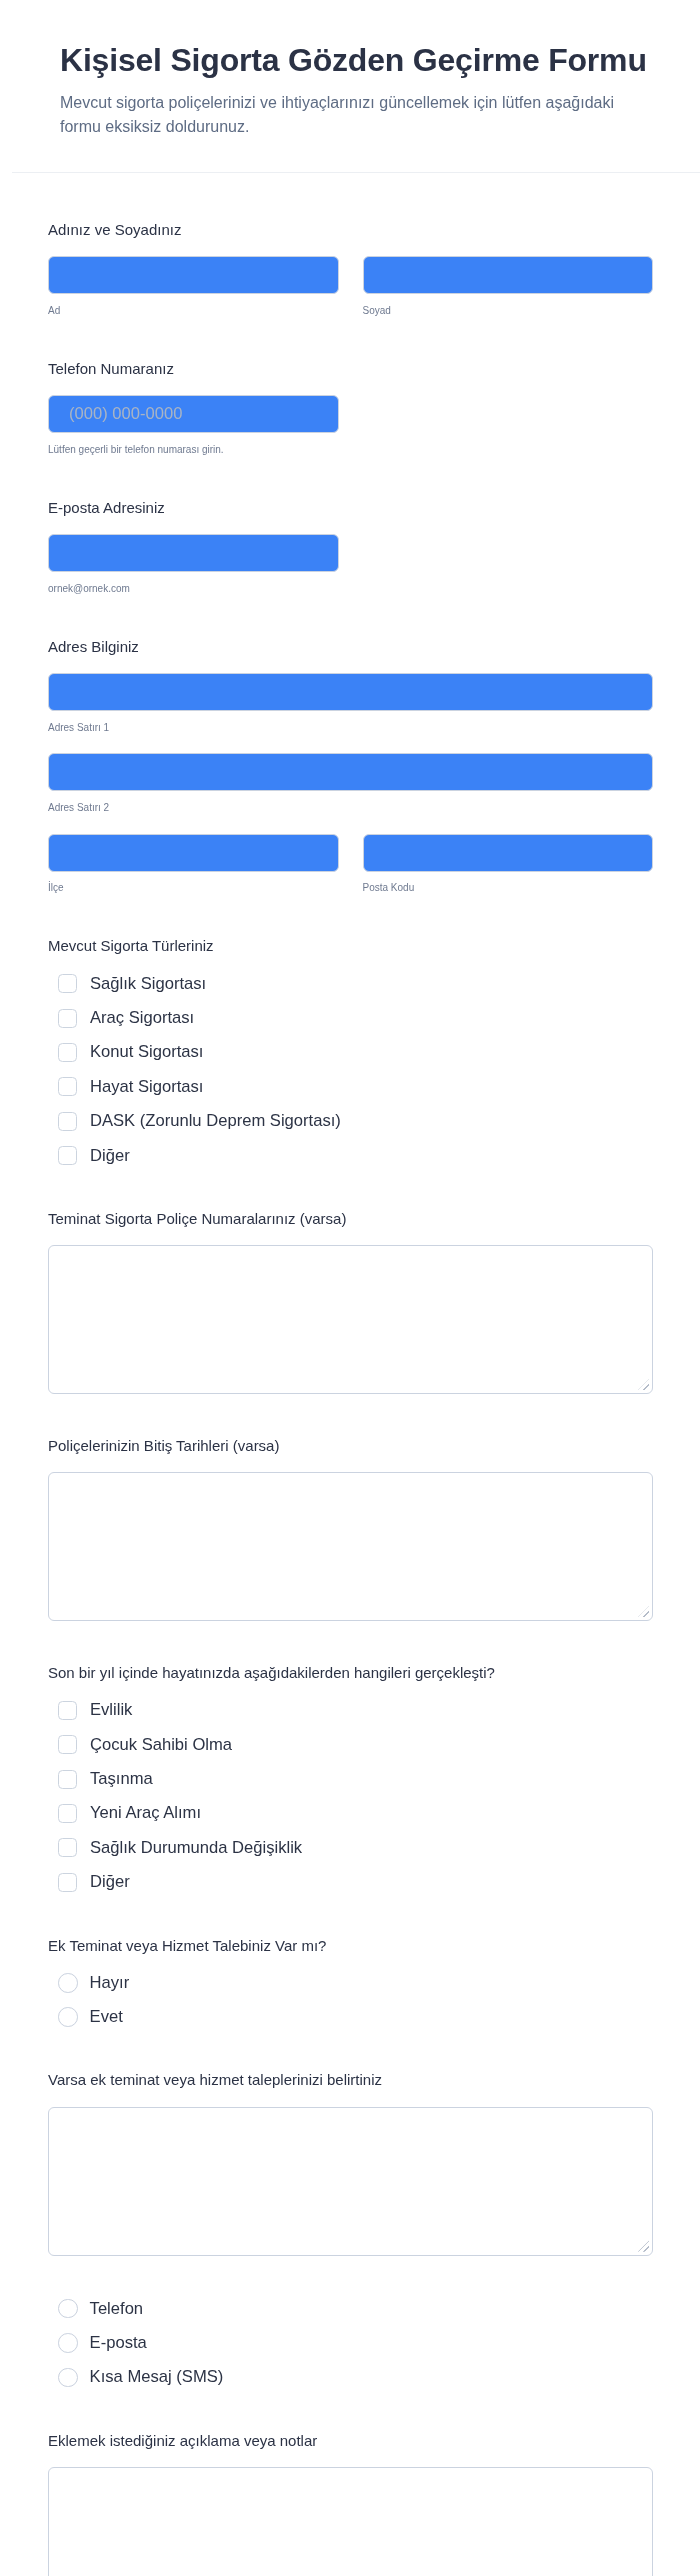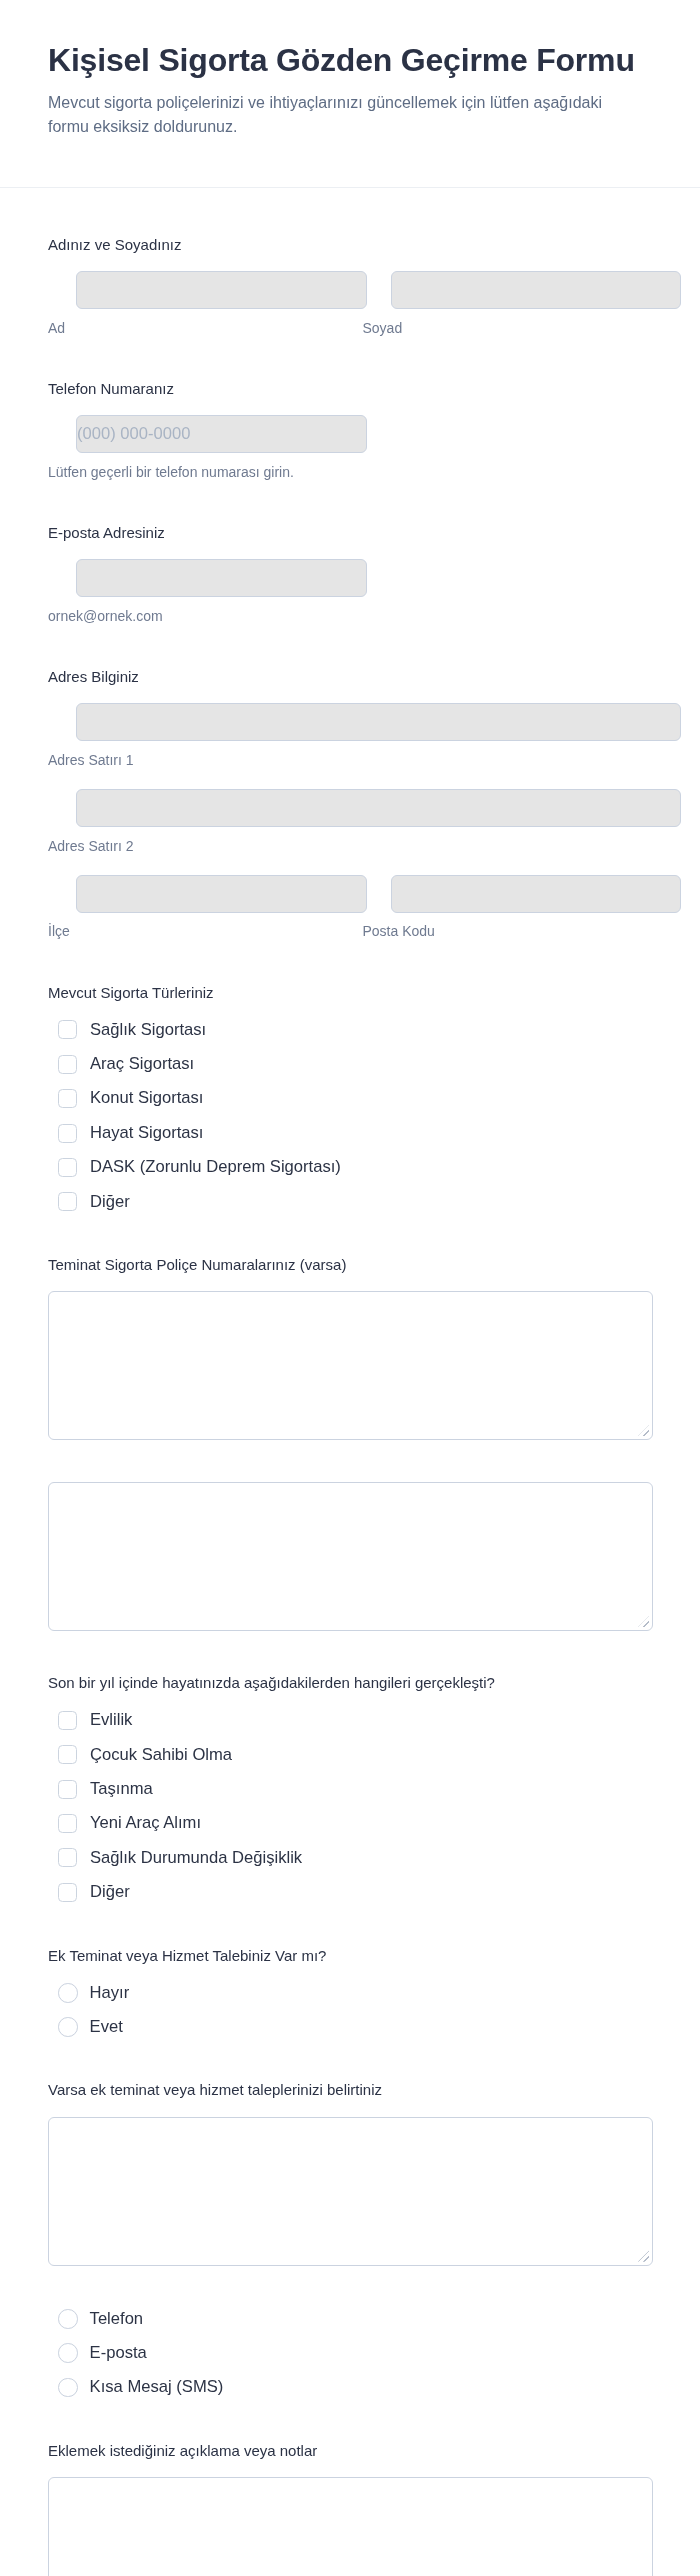--- a/index.html
+++ b/index.html
@@ -5,47 +5,47 @@
   html,body{margin:0;padding:0;background:#ffffff;}
   body{
     width:701px;
     font-family:"Liberation Sans","DejaVu Sans",sans-serif;
     color:#2c3345;
     -webkit-font-smoothing:antialiased;
   }
   .page{width:701px;background:#fff;}
 
   
-  .form-header{padding:41px 48px 47px;border-bottom:1.5px solid #eceff3;}
+  .form-header{padding:41px 48px 32px;border-bottom:1.5px solid #eceff3;margin-left:12px;}
   .form-title{
     font-size:32px;line-height:1.22;font-weight:700;color:#2b3245;
     margin:0 0 10.5px;letter-spacing:-0.2px;
   }
   .form-subtitle{
     font-size:16px;line-height:1.55;color:#5e6c84;margin:0;max-width:573px;font-weight:400;
   }
 
   
   .form-body{padding:47px 48px 0;}
   .field{margin-bottom:42px;}
   .q-label{
     font-size:15px;font-weight:500;color:#2b3245;line-height:1.3;margin-bottom:16.6px;
   }
   .grid-2{display:flex;gap:24px;}
   .grid-3{display:flex;gap:24px;}
   .grid-2 .sub-field{flex:1;}
   .grid-3 .sub-field{flex:1;}
   .text-input{
     box-sizing:border-box;display:block;width:100%;height:38px;
-    border:1.5px solid #cbd3e0;border-radius:6px;background:#e5e5e5;
-    font-family:inherit;font-size:16.6px;color:#2c3345;padding:0 0;outline:none;margin-left:28px;
+    border:1.5px solid #cbd3e0;border-radius:6px;background:#3b82f6;
+    font-family:inherit;font-size:16.6px;color:#2c3345;padding:0 20px;outline:none;
   }
   .text-input::placeholder{color:#a9b4c4;opacity:1;}
   .sub-label,.helper-text{
-    font-size:14px;color:#6f7a90;margin-top:9.8px;line-height:1.3;font-weight:400;
+    font-size:10px;color:#6f7a90;margin-top:9.8px;line-height:1.3;font-weight:400;
   }
   .addr-row{margin-bottom:19.6px;}
   .addr-row:last-child{margin-bottom:0;}
 
   
   .ta-wrap{position:relative;}
   .textarea{
     box-sizing:border-box;display:block;width:100%;height:149px;resize:none;
     border:1.5px solid #cbd3e0;border-radius:6px;background:#fff;
     font-family:inherit;font-size:16.6px;color:#2c3345;padding:9px 12px;outline:none;
@@ -174,20 +174,21 @@
 
     <div class="field">
       <div class="q-label">Teminat Sigorta Poliçe Numaralarınız (varsa)</div>
       <div class="ta-wrap">
         <textarea class="textarea" style=""></textarea>
         <span class="resizer"></span>
       </div>
     </div>
 
     <div class="field">
+      <div class="q-label">Poliçelerinizin Bitiş Tarihleri (varsa)</div>
       <div class="ta-wrap">
         <textarea class="textarea" style=""></textarea>
         <span class="resizer"></span>
       </div>
     </div>
 
     <div class="field">
       <div class="q-label">Son bir yıl içinde hayatınızda aşağıdakilerden hangileri gerçekleşti?</div>
       <ul class="opt-list">
         <li class="opt-row">

